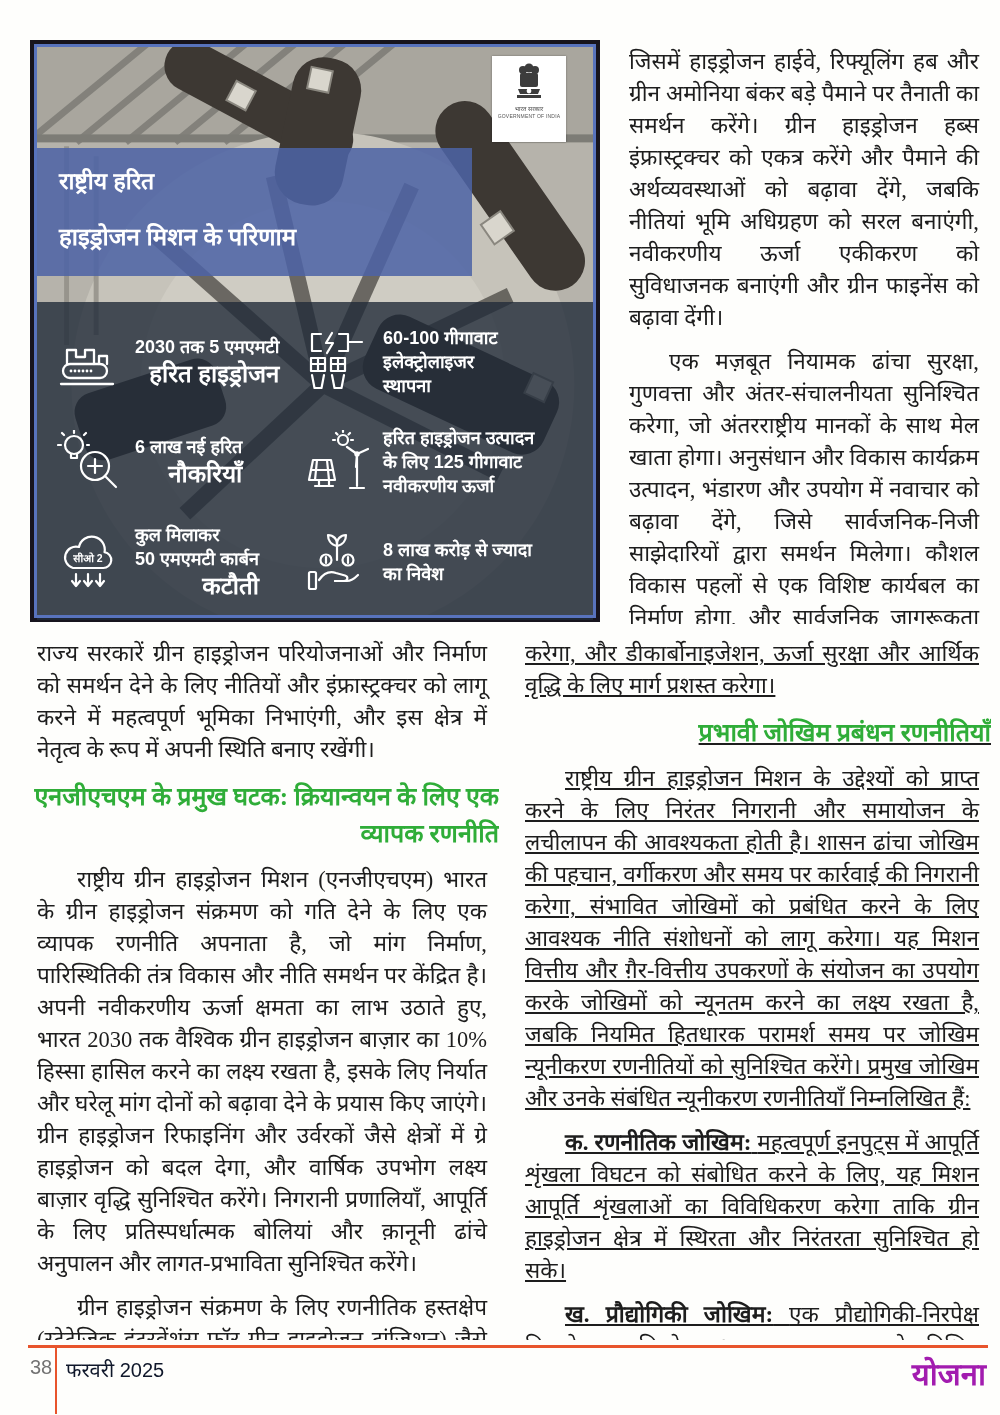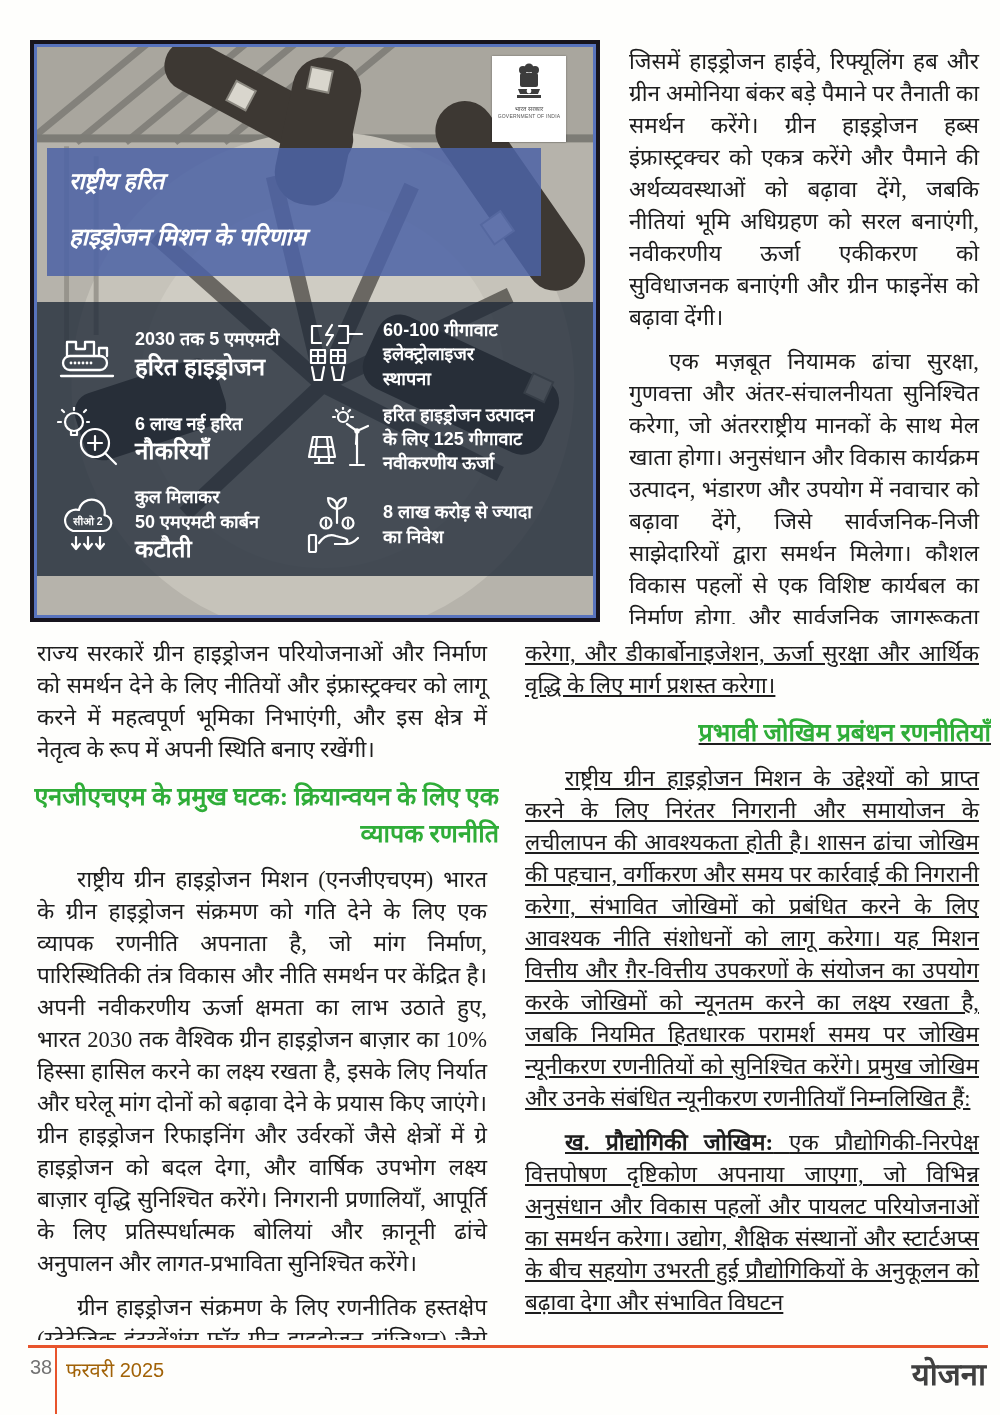--- a/index.html
+++ b/index.html
@@ -9,54 +9,54 @@
   
   .ig{position:absolute;left:30px;top:40px;width:570px;height:582px;
       border:4px solid #17141d;background:#b6b3ab;box-sizing:border-box;}
   .ig-frame{position:absolute;inset:0;border:3px solid #5873bd;pointer-events:none;z-index:5;}
   .ig-photo{position:absolute;inset:3px;width:calc(100% - 6px);height:calc(100% - 6px);}
   .ig-emblem{position:absolute;right:30px;top:12px;width:74px;height:86px;background:#fff;
              z-index:3;display:flex;flex-direction:column;align-items:center;justify-content:flex-start;
              padding-top:6px;box-sizing:border-box;box-shadow:0 0 2px rgba(0,0,0,.35);}
   .ig-emblem .em-line1{font-size:6px;color:#444;margin-top:3px;font-family:"Liberation Sans",sans-serif;}
   .ig-emblem .em-line2{font-size:5px;color:#555;letter-spacing:.2px;font-family:"Liberation Sans",sans-serif;}
-  .ig-title{position:absolute;left:13px;top:104px;width:494px;height:128px;z-index:4;
+  .ig-title{position:absolute;left:3px;top:104px;width:435px;height:128px;z-index:4;
             background:rgba(77,99,165,.86);color:#fff;box-sizing:border-box;
-            padding:16px 22px;font-family:"Liberation Sans",sans-serif;font-style:italic;}
+            padding:16px 22px;font-family:"Liberation Sans",sans-serif;}
   .ig-title .t1{font-size:23px;font-weight:700;}
   .ig-title .t2{font-size:24px;font-weight:700;margin-top:23px;}
-  .ig-stats{position:absolute;left:3px;right:3px;top:258px;height:274px;z-index:4;
+  .ig-stats{position:absolute;left:3px;right:3px;top:258px;height:318px;z-index:4;
             background:rgba(34,44,58,.80);display:grid;
             grid-template-columns:1fr 1.12fr;grid-template-rows:1fr 1fr 1fr;
             padding:10px 16px 8px 14px;box-sizing:border-box;color:#fff;
             font-family:"Liberation Sans",sans-serif;}
   .stat{display:flex;align-items:center;gap:14px;padding:4px 6px;}
   .stat svg{width:64px;height:64px;flex:none;}
   .sl{font-size:18px;font-weight:600;line-height:1.35;}
-  .sl.big{font-size:24px;font-weight:700;line-height:1.25;}
+  .sl.big{font-size:24px;font-weight:700;line-height:1.25;text-align:right;}
 
   
   .top-right{position:absolute;left:617px;top:34px;width:374px;height:590px;overflow:hidden;}
   .col-left {position:absolute;left:25px; top:626px;width:474px;height:714px;overflow:hidden;}
   .col-right{position:absolute;left:513px;top:626px;width:478px;height:714px;overflow:hidden;text-decoration:underline;}
   .body-text p{margin:12px;font-size:22.5px;line-height:32px;text-align:justify;}
   .body-text p.ind{text-indent:40px;}
   .green-h{color:#2fad38;font-weight:700;font-size:25px;line-height:37px;
            margin:6px 0 4px 0;text-align:right;}
   .lead{font-weight:700;font-size:23px;}
 
   
   .footer-rule{position:absolute;left:28px;right:12px;top:1345px;height:3px;background:#e8542c;}
   .footer-vrule{position:absolute;left:55px;top:1348px;width:2px;height:66px;background:#e8542c;}
   .footer-page{position:absolute;left:30px;top:1356px;font-size:20px;
                font-family:"Liberation Sans",sans-serif;color:#737373;}
   .footer-issue{position:absolute;left:66px;top:1356px;font-size:20px;
-                font-family:"Liberation Sans",sans-serif;color:#a16207;}
+                font-family:"Liberation Sans",sans-serif;color:#0f172a;}
   .footer-logo{position:absolute;right:14px;top:1352px;font-size:31px;font-weight:600;
-               font-family:"Liberation Serif",serif;color:#404040;}
+               font-family:"Liberation Serif",serif;color:#a21caf;}
 </style>
 </head>
 <body>
 
 <div class="page">
 
   <div class="ig">
     <svg class="ig-photo" viewBox="0 0 564 572" preserveAspectRatio="none">
       <rect width="564" height="572" fill="#b6b3ab"></rect>
       <rect width="564" height="96" fill="#a9a69e"></rect>
@@ -241,20 +241,21 @@
     <p>राज्य सरकारें ग्रीन हाइड्रोजन परियोजनाओं और निर्माण को समर्थन देने के लिए नीतियों और इंफ्रास्ट्रक्चर को लागू करने में महत्वपूर्ण भूमिका निभाएंगी, और इस क्षेत्र में नेतृत्व के रूप में अपनी स्थिति बनाए रखेंगी।</p>
     <div class="green-h">एनजीएचएम के प्रमुख घटक: क्रियान्वयन के लिए एक व्यापक रणनीति</div>
     <p class="ind">राष्ट्रीय ग्रीन हाइड्रोजन मिशन (एनजीएचएम) भारत के ग्रीन हाइड्रोजन संक्रमण को गति देने के लिए एक व्यापक रणनीति अपनाता है, जो मांग निर्माण, पारिस्थितिकी तंत्र विकास और नीति समर्थन पर केंद्रित है। अपनी नवीकरणीय ऊर्जा क्षमता का लाभ उठाते हुए, भारत 2030 तक वैश्विक ग्रीन हाइड्रोजन बाज़ार का 10% हिस्सा हासिल करने का लक्ष्य रखता है, इसके लिए निर्यात और घरेलू मांग दोनों को बढ़ावा देने के प्रयास किए जाएंगे। ग्रीन हाइड्रोजन रिफाइनिंग और उर्वरकों जैसे क्षेत्रों में ग्रे हाइड्रोजन को बदल देगा, और वार्षिक उपभोग लक्ष्य बाज़ार वृद्धि सुनिश्चित करेंगे। निगरानी प्रणालियाँ, आपूर्ति के लिए प्रतिस्पर्धात्मक बोलियां और क़ानूनी ढांचे अनुपालन और लागत-प्रभाविता सुनिश्चित करेंगे।</p>
     <p class="ind">ग्रीन हाइड्रोजन संक्रमण के लिए रणनीतिक हस्तक्षेप (स्ट्रेटेजिक इंटरवेंशंस फॉर ग्रीन हाइड्रोजन ट्रांजिशन) जैसे रणनीतिक पहलों के तहत उत्पादन और इलेक्ट्रोलाइज़र निर्माण को बढ़ाने के लिए वित्तीय प्रोत्साहन प्रदान किए जाएंगे। स्टील, परिवहन और शिपिंग जैसे क्षेत्रों में पायलट परियोजनाएँ प्रौद्योगिकी अपनाने को तेज़ करेंगी,</p>
   </div>
 
   <div class="col-right body-text">
     <p>करेगा, और डीकार्बोनाइजेशन, ऊर्जा सुरक्षा और आर्थिक वृद्धि के लिए मार्ग प्रशस्त करेगा।</p>
     <div class="green-h">प्रभावी जोखिम प्रबंधन रणनीतियाँ</div>
     <p class="ind">राष्ट्रीय ग्रीन हाइड्रोजन मिशन के उद्देश्यों को प्राप्त करने के लिए निरंतर निगरानी और समायोजन के लचीलापन की आवश्यकता होती है। शासन ढांचा जोखिम की पहचान, वर्गीकरण और समय पर कार्रवाई की निगरानी करेगा, संभावित जोखिमों को प्रबंधित करने के लिए आवश्यक नीति संशोधनों को लागू करेगा। यह मिशन वित्तीय और ग़ैर-वित्तीय उपकरणों के संयोजन का उपयोग करके जोखिमों को न्यूनतम करने का लक्ष्य रखता है, जबकि नियमित हितधारक परामर्श समय पर जोखिम न्यूनीकरण रणनीतियों को सुनिश्चित करेंगे। प्रमुख जोखिम और उनके संबंधित न्यूनीकरण रणनीतियाँ निम्नलिखित हैं:</p>
+    <p class="ind"><span class="lead">क. रणनीतिक जोखिम:</span> <span>महत्वपूर्ण इनपुट्स में आपूर्ति शृंखला विघटन को संबोधित करने के लिए, यह मिशन आपूर्ति शृंखलाओं का विविधिकरण करेगा ताकि ग्रीन हाइड्रोजन क्षेत्र में स्थिरता और निरंतरता सुनिश्चित हो सके।</span></p>
     <p class="ind"><span class="lead">ख. प्रौद्योगिकी जोखिम:</span> <span>एक प्रौद्योगिकी-निरपेक्ष वित्तपोषण दृष्टिकोण अपनाया जाएगा, जो विभिन्न अनुसंधान और विकास पहलों और पायलट परियोजनाओं का समर्थन करेगा। उद्योग, शैक्षिक संस्थानों और स्टार्टअप्स के बीच सहयोग उभरती हुई प्रौद्योगिकियों के अनुकूलन को बढ़ावा देगा और संभावित विघटन</span></p>
   </div>
 
   <div class="footer-rule"></div>
   <div class="footer-vrule"></div>
   <div class="footer-page">38</div>
   <div class="footer-issue">फरवरी 2025</div>
   <div class="footer-logo">योजना</div>
 
 </div>

